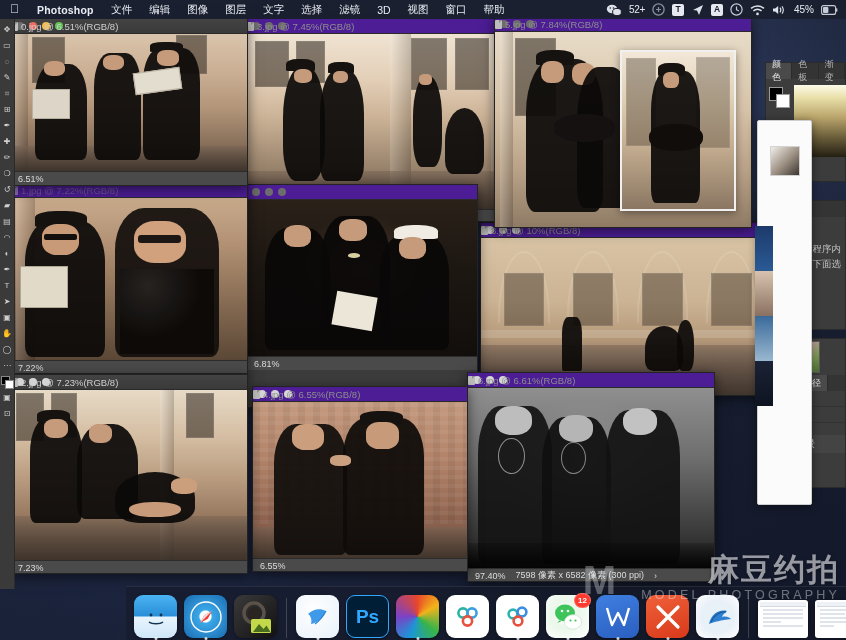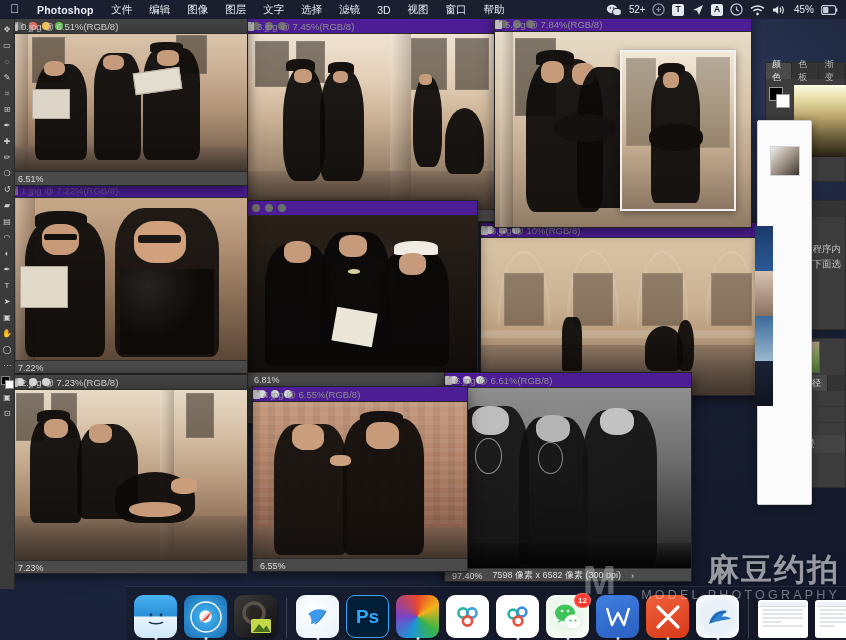--- a/index.html
+++ b/index.html
@@ -567,21 +567,21 @@
       <div class="window-rect" style="left:80%;top:22%;width:14%;height:34%;background:rgba(60,48,38,.45)"></div>
       <div style="position:absolute;left:0;right:0;top:58%;height:5%;background:rgba(255,255,255,.14)"></div>
       <div class="ground" style="height:32%"></div>
       <div class="fig" style="left:28%;top:50%;width:7%;height:34%;border-radius:30% 30% 8% 8%"></div>
       <div class="fig soft" style="left:57%;top:56%;width:13%;height:28%;border-radius:50% 50% 22% 22%"></div>
       <div class="fig" style="left:68%;top:52%;width:6%;height:32%"></div>
     </div>
   </div>
 </div>
 
-<div class="win" style="left:246px; top:200px; width:232px; height:224px; z-index:24;">
+<div class="win" style="left:246px; top:184px; width:232px; height:224px; z-index:24;">
   <div class="titlebar inactive">
     <div class="lights">
       <div class="lt gray"></div>
       <div class="lt gray"></div>
       <div class="lt gray"></div>
     </div>
   </div>
   <div class="canvas" style="height:156px">
     <div class="ph ph-dark">
       <div class="fig" style="left:8%;top:18%;width:28%;height:78%;border-radius:34% 34% 8% 8%;background:#0a0807"></div>
@@ -620,21 +620,21 @@
       <div style="position:absolute;left:54%;top:23%;width:18%;height:5%;background:#1c1714;border-radius:3px"></div>
       <div style="position:absolute;left:46%;top:44%;width:40%;height:52%;
                   background:radial-gradient(circle at 30% 20%, rgba(255,255,255,.10), transparent 55%),#0d0a08"></div>
     </div>
   </div>
   <div class="statusbar">
     <span>7.22%</span>
   </div>
 </div>
 
-<div class="win" style="left:444px; top:372px; width:248px; height:210px; z-index:28;">
+<div class="win" style="left:467px; top:372px; width:248px; height:210px; z-index:28;">
   <div class="titlebar inactive">
     <div class="lights">
       <div class="lt wht"></div>
       <div class="lt wht"></div>
       <div class="lt wht"></div>
     </div>
     <div class="ttl dim">
       <span class="doc-ic"></span>
       <span>6.jpg @ 6.61%(RGB/8)</span>
     </div>

